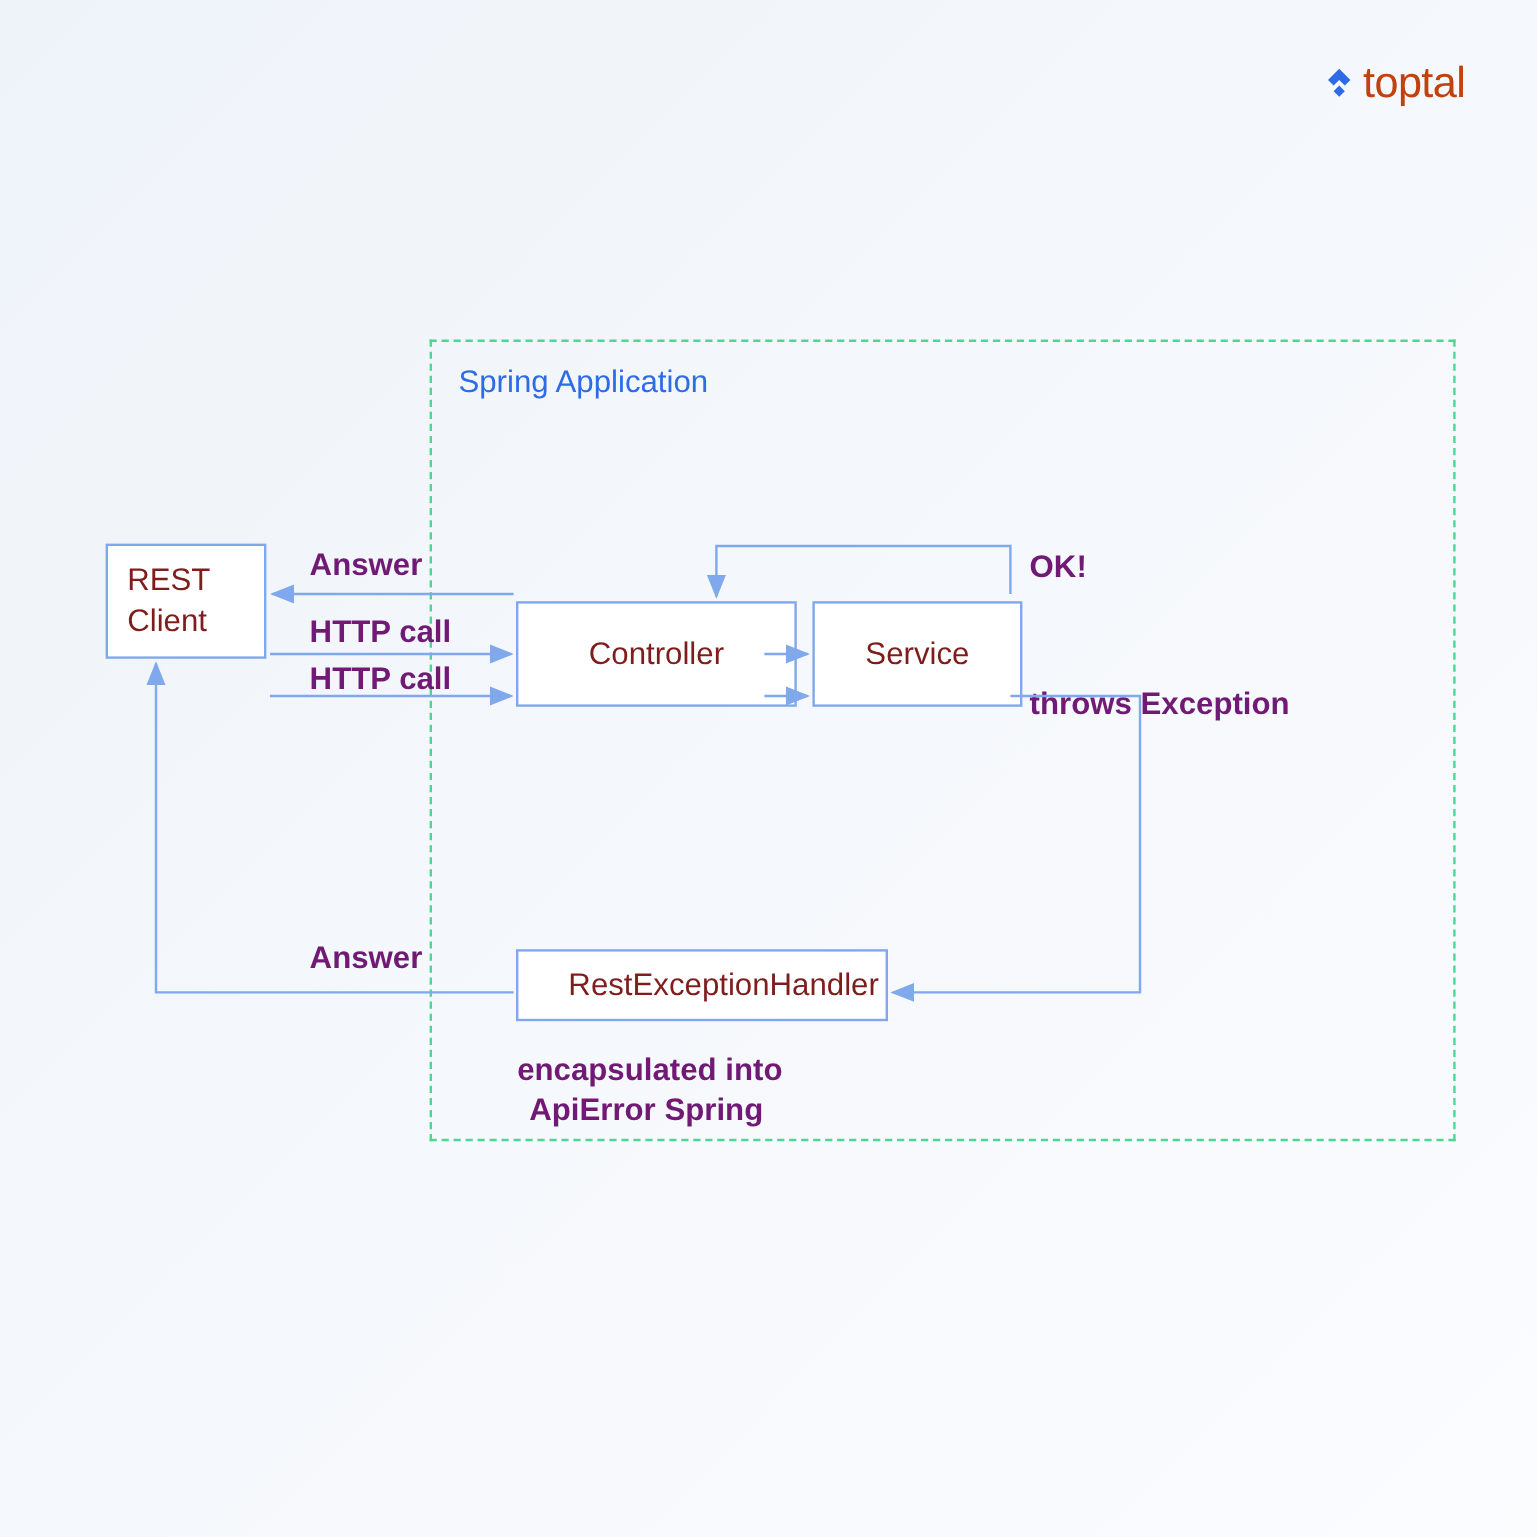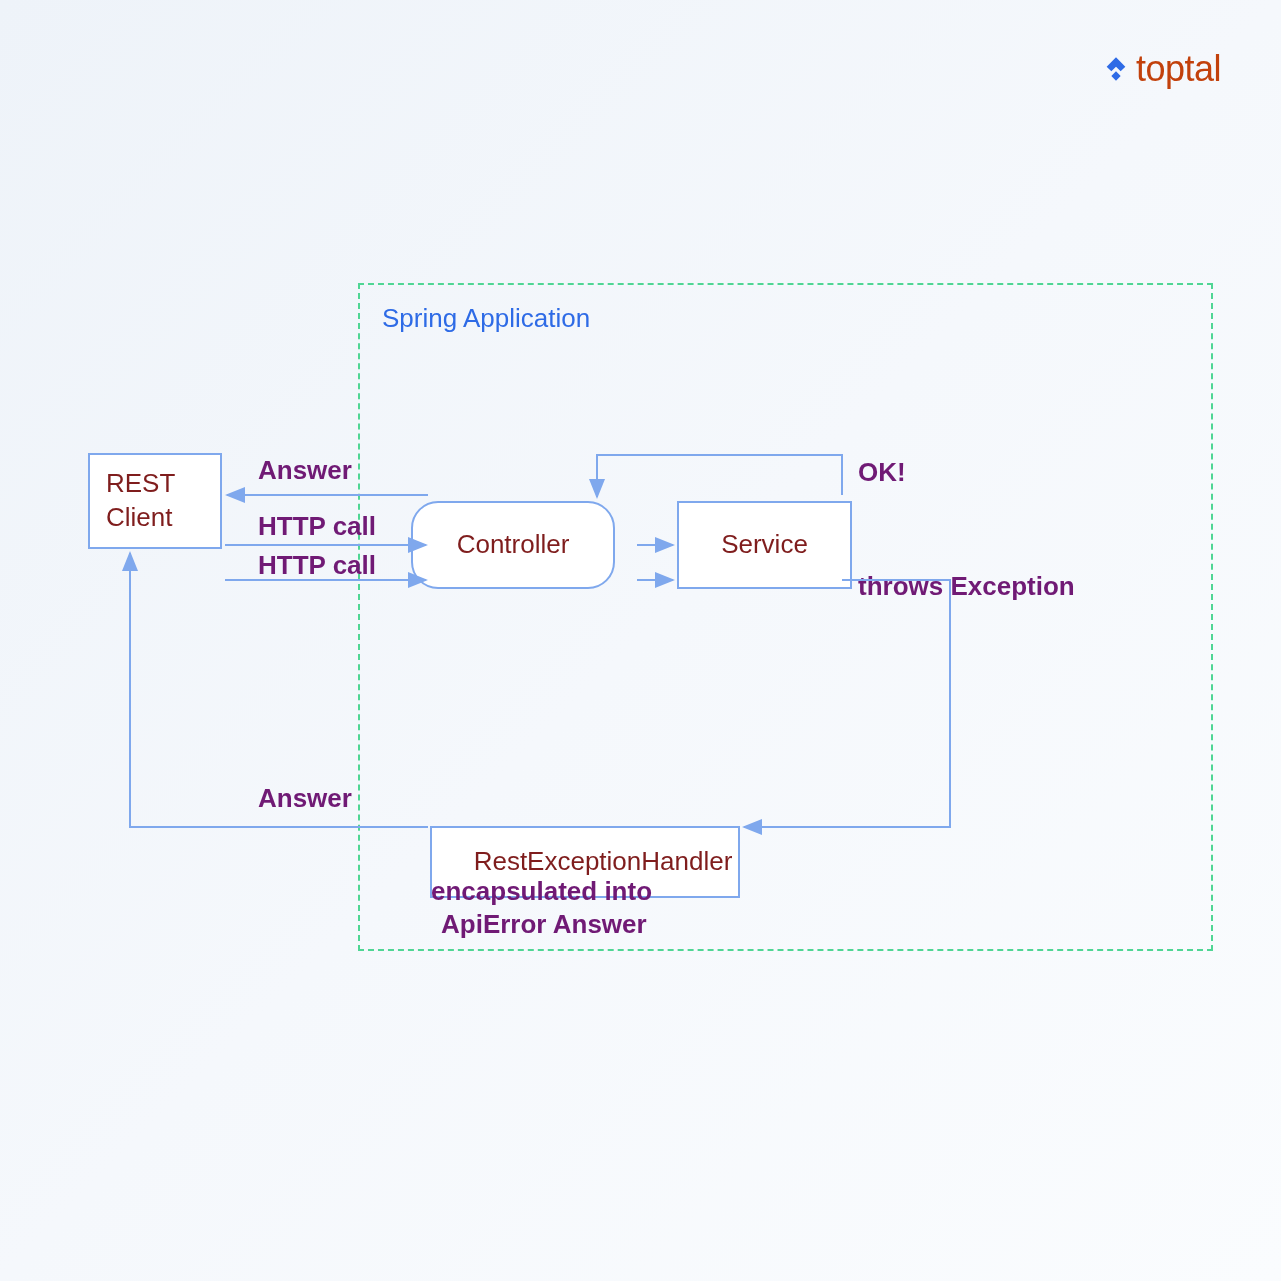--- a/index.html
+++ b/index.html
@@ -71,36 +71,35 @@
   top: 453px;
   left: 68px;
   width: 134px;
   height: 96px;
   justify-content: flex-start;
   text-align: left;
   padding: 0 16px;
 }
 .box-controller {
   top: 501px;
-  left: 391px;
-  width: 204px;
+  left: 410px;
+  width: 234px;
   height: 88px;
-  border-radius: 27px;
 }
 .box-service {
   top: 501px;
   left: 657px;
   width: 175px;
   height: 88px;
 }
 .box-handler {
-  top: 826px;
+  top: 791px;
   left: 410px;
   width: 310px;
-  height: 72px;
+  height: 60px;
   padding-left: 36px;
 }
 .label {
   position: absolute;
   font-size: 26px;
   font-weight: 700;
   color: #701a75;
 }
 .label-answer-top { top: 455px; left: 238px; }
 .label-http-1 { top: 511px; left: 238px; }
@@ -147,21 +146,21 @@
     <span>RestExceptionHandler</span>
   </div>
 
   <div class="label label-answer-top">Answer</div>
   <div class="label label-http-1">HTTP call</div>
   <div class="label label-http-2">HTTP call</div>
   <div class="label label-ok">OK!</div>
   <div class="label label-throws">throws Exception</div>
   <div class="label label-answer-bottom">Answer</div>
   <div class="label label-encap-1">encapsulated into</div>
-  <div class="label label-encap-2">ApiError Answer</div>
+  <div class="label label-encap-2">ApiError Spring</div>
 
   <svg class="arrows">
     <defs>
       <marker id="arrowhead" markerWidth="10" markerHeight="8" refX="9" refY="4" orient="auto">
         <polygon points="0 0, 10 4, 0 8" fill="#7fa8ed"></polygon>
       </marker>
     </defs>
 
     <line x1="408" y1="495" x2="207" y2="495" stroke="#7fa8ed" stroke-width="2" marker-end="url(#arrowhead)"></line>
 

